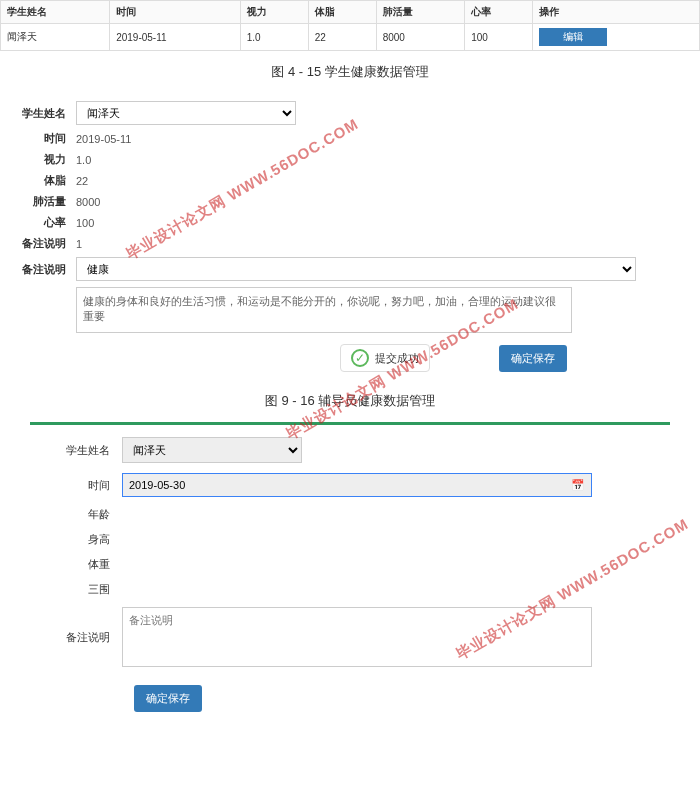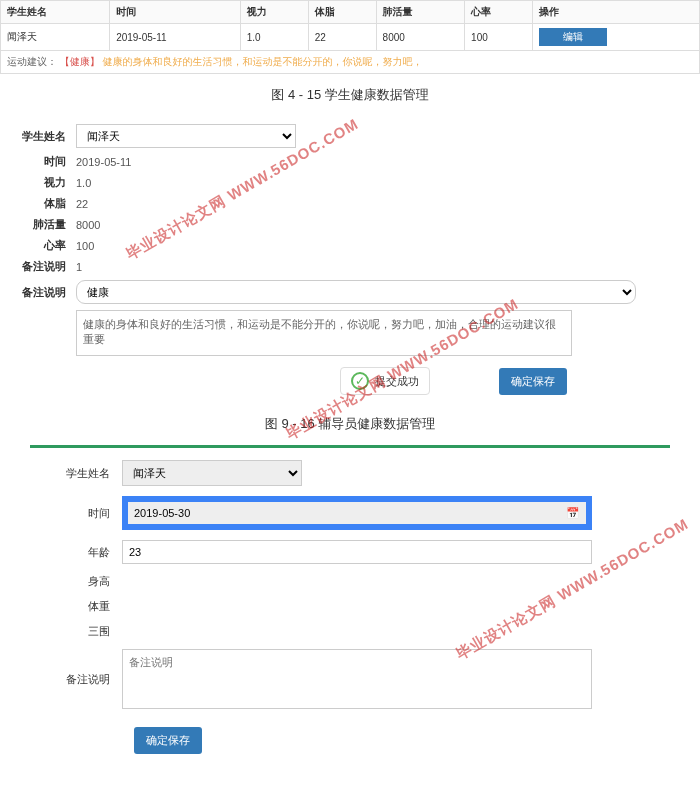--- a/index.html
+++ b/index.html
@@ -17,21 +17,21 @@
     .caption { text-align: center; font-size: 13px; margin: 12px 0; color: #333; }
     
     
     .form1 { padding: 8px 40px 8px 20px; }
     .form1 .row { display: flex; align-items: center; margin-bottom: 6px; }
     .form1 .label { width: 56px; text-align: right; font-weight: bold; padding-right: 10px; font-size: 11px; }
     .form1 .value { font-size: 11px; color: #555; }
     .form1 select, .form1 input[type=text] { border: 1px solid #ccc; padding: 4px 6px; font-size: 11px; width: 560px; background: #fff; }
     .form1 select.student { width: 220px; }
     .form1 textarea { border: 1px solid #ccc; padding: 6px; font-size: 11px; width: 496px; height: 46px; resize: none; color: #666; }
-    .form1 .select-suggest { width: 560px; border-radius: 9px; }
+    .form1 .select-suggest { width: 560px; }
     
     .save-btn { background: #337ab7; color: #fff; border: none; padding: 6px 12px; font-size: 11px; border-radius: 3px; cursor: pointer; margin-left: 66px; margin-top: 6px; }
     
     
     .success-badge { position: relative; display: inline-flex; align-items: center; background: #fff; border: 1px solid #ddd; border-radius: 4px; padding: 4px 10px; font-size: 11px; color: #333; margin-left: 320px; margin-top: -40px; z-index: 5; }
     .success-badge .check { width: 18px; height: 18px; border: 2px solid #5cb85c; border-radius: 50%; display: inline-flex; align-items: center; justify-content: center; color: #5cb85c; margin-right: 6px; font-size: 12px; }
     
     
     .form2-wrap { border-top: 3px solid #2e9a5e; margin: 0 30px; padding: 12px 36px 20px 36px; }
     .form2 .row { display: flex; align-items: center; margin-bottom: 10px; }
@@ -64,27 +64,20 @@
   </thead>
   <tbody>
     <tr>
       <td>闻泽天</td>
       <td>2019-05-11</td>
       <td>1.0</td>
       <td>22</td>
       <td>8000</td>
       <td>100</td>
       <td><button class="edit-btn">编辑</button></td>
-    </tr>
-    <tr class="suggestion-row">
-      <td colspan="7">
-        <span>运动建议：</span>
-        <span class="tag-health">【健康】</span>
-        <span class="suggestion-text">健康的身体和良好的生活习惯，和运动是不能分开的，你说呢，努力吧，</span>
-      </td>
     </tr>
   </tbody>
 </table>
 
 <div class="caption">图 4 - 15 学生健康数据管理</div>
 
 <div class="form1">
   <div class="row">
     <div class="label">学生姓名</div>
     <select class="student">
@@ -133,28 +126,27 @@
 <div class="caption">图 9 - 16 辅导员健康数据管理</div>
 
 <div class="form2-wrap">
   <div class="form2">
     <div class="row">
       <div class="label">学生姓名</div>
       <select class="student"><option>闻泽天</option></select>
     </div>
     <div class="row">
       <div class="label">时间</div>
-      <div class="date-input" style="width:470px;border:6px solid #3b82f6;">
+      <div class="date-input" style="width:470px;border:1px solid #3b82f6;">
         <input value="2019-05-30" style="">
         <span class="cal-icon">📅</span>
       </div>
     </div>
     <div class="row">
         <div class="label">年龄</div>
-        <input value="23" style="">
       </div>
     <div class="row">
         <div class="label">身高</div>
       </div>
     <div class="row">
         <div class="label">体重</div>
       </div>
     <div class="row">
         <div class="label">三围</div>
       </div>

